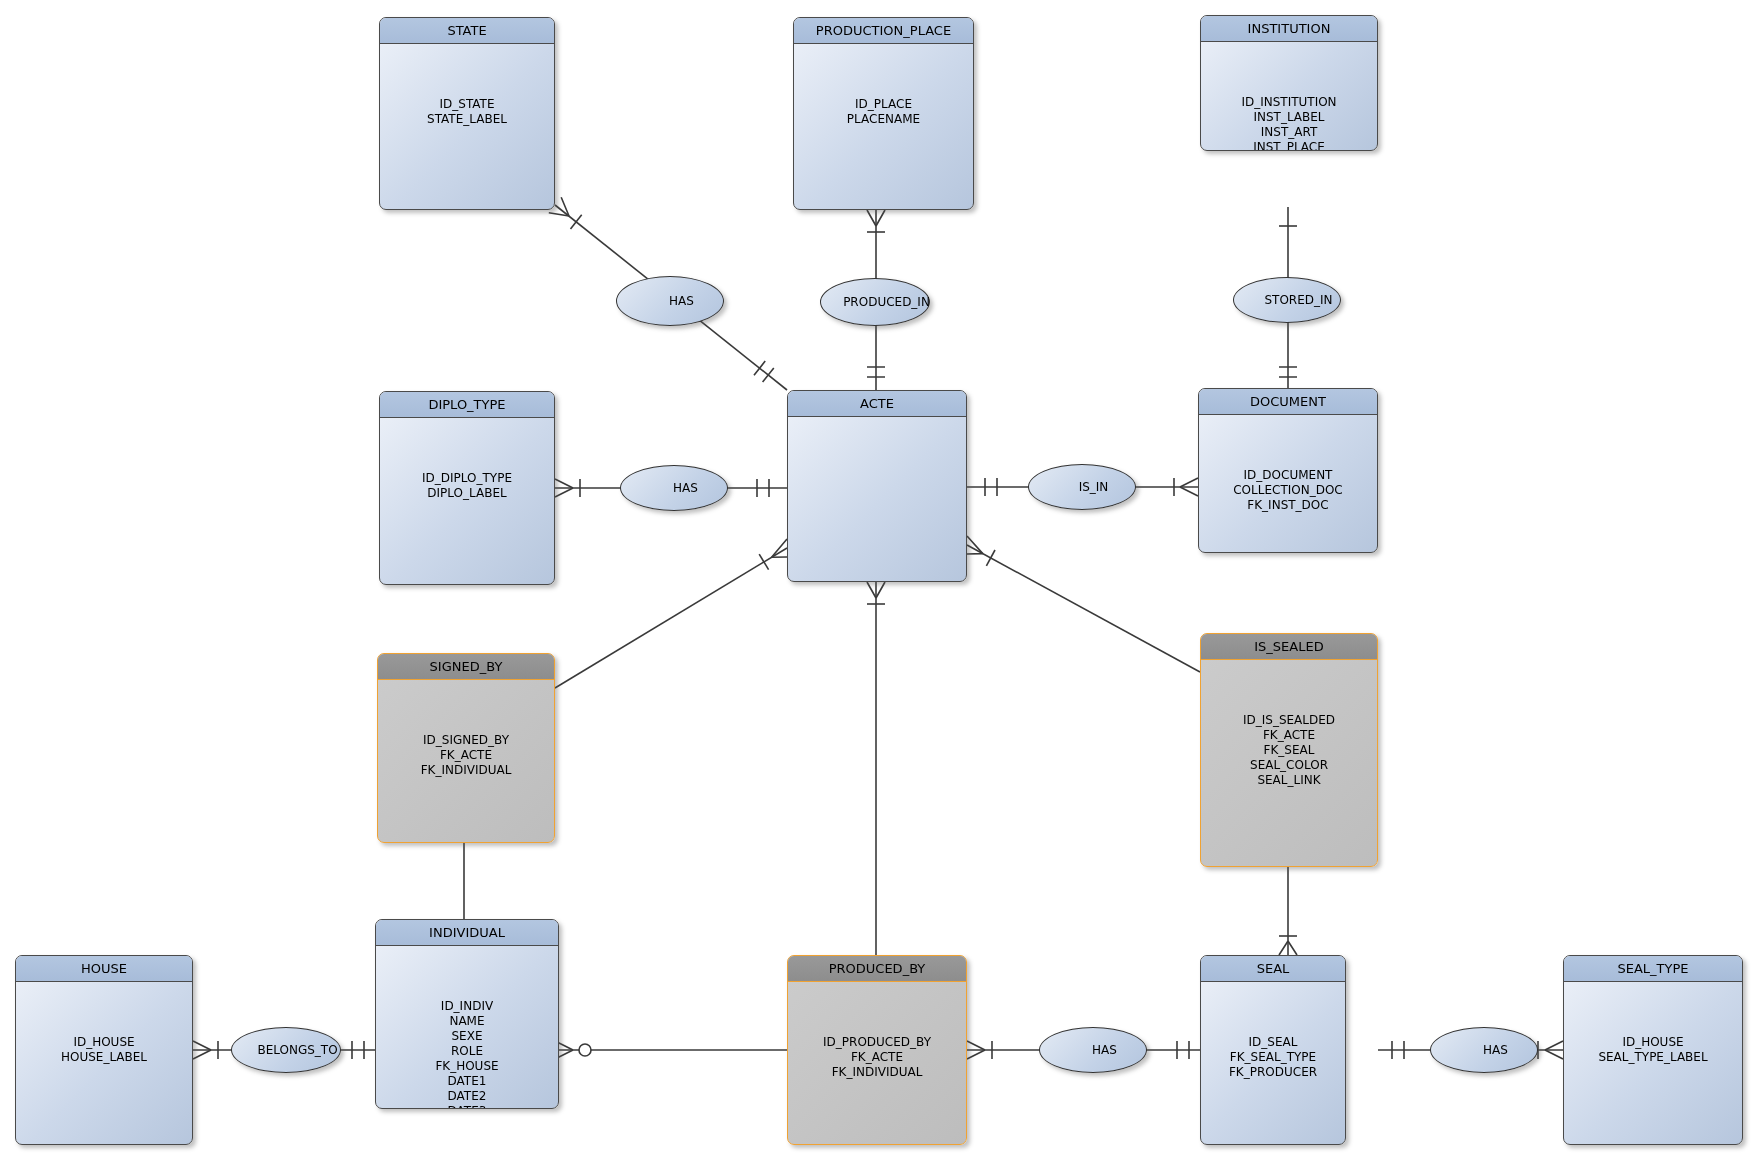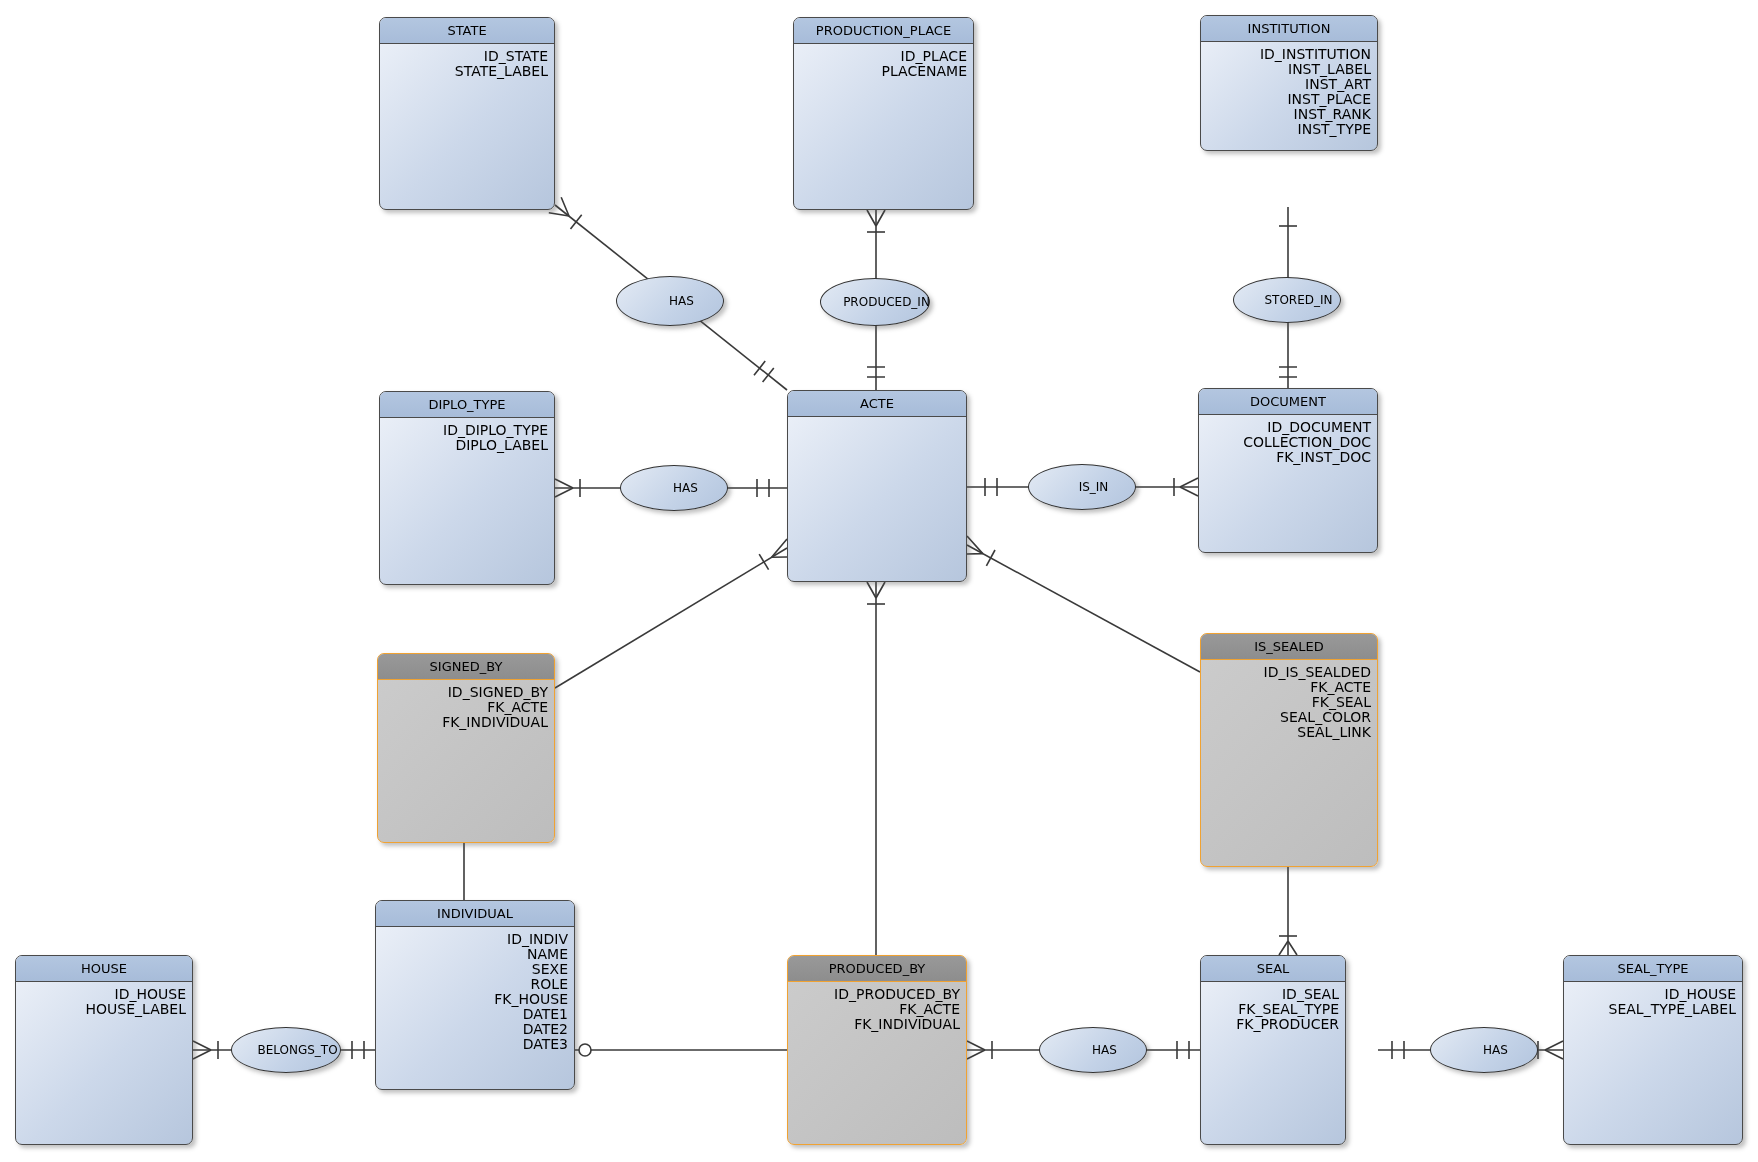--- a/index.html
+++ b/index.html
@@ -25,22 +25,22 @@
     overflow:hidden;
     background:linear-gradient(135deg,var(--body-blue-light) 0%,#ccd8ea 55%,var(--body-blue-dark) 100%);
   }
   .entity-header{
     height:26px;line-height:25px;text-align:center;
     font-size:13px;color:var(--text);
     background:linear-gradient(180deg,var(--header-blue),var(--header-blue-2));
     border-bottom:1.4px solid var(--border-dark);
   }
   .entity-fields{
-    padding:5px 6px;font-size:14px;line-height:15px;
-    white-space:pre-line;text-align:right;
+    padding:5px 6px;font-size:12px;line-height:15px;
+    white-space:pre-line;text-align:center;margin-top:48px;
   }
   .entity.gray{
     border:1.6px solid var(--border-orange);
     background:linear-gradient(135deg,var(--body-gray-light),var(--body-gray-dark));
   }
   .entity.gray .entity-header{
     background:linear-gradient(180deg,var(--header-gray),var(--header-gray-2));
     border-bottom:1.6px solid var(--border-orange);
   }
 
@@ -207,21 +207,21 @@
 SEAL_COLOR
 SEAL_LINK</div>
   </div>
 
   <div class="entity blue" style="left:15px;top:955px;width:178px;height:190px">
     <div class="entity-header">HOUSE</div>
     <div class="entity-fields">ID_HOUSE
 HOUSE_LABEL</div>
   </div>
 
-  <div class="entity blue" style="left:375px;top:900px;width:200px;height:190px">
+  <div class="entity blue" style="left:375px;top:919px;width:184px;height:190px">
     <div class="entity-header">INDIVIDUAL</div>
     <div class="entity-fields">ID_INDIV
 NAME
 SEXE
 ROLE
 FK_HOUSE
 DATE1
 DATE2
 DATE3</div>
   </div>

